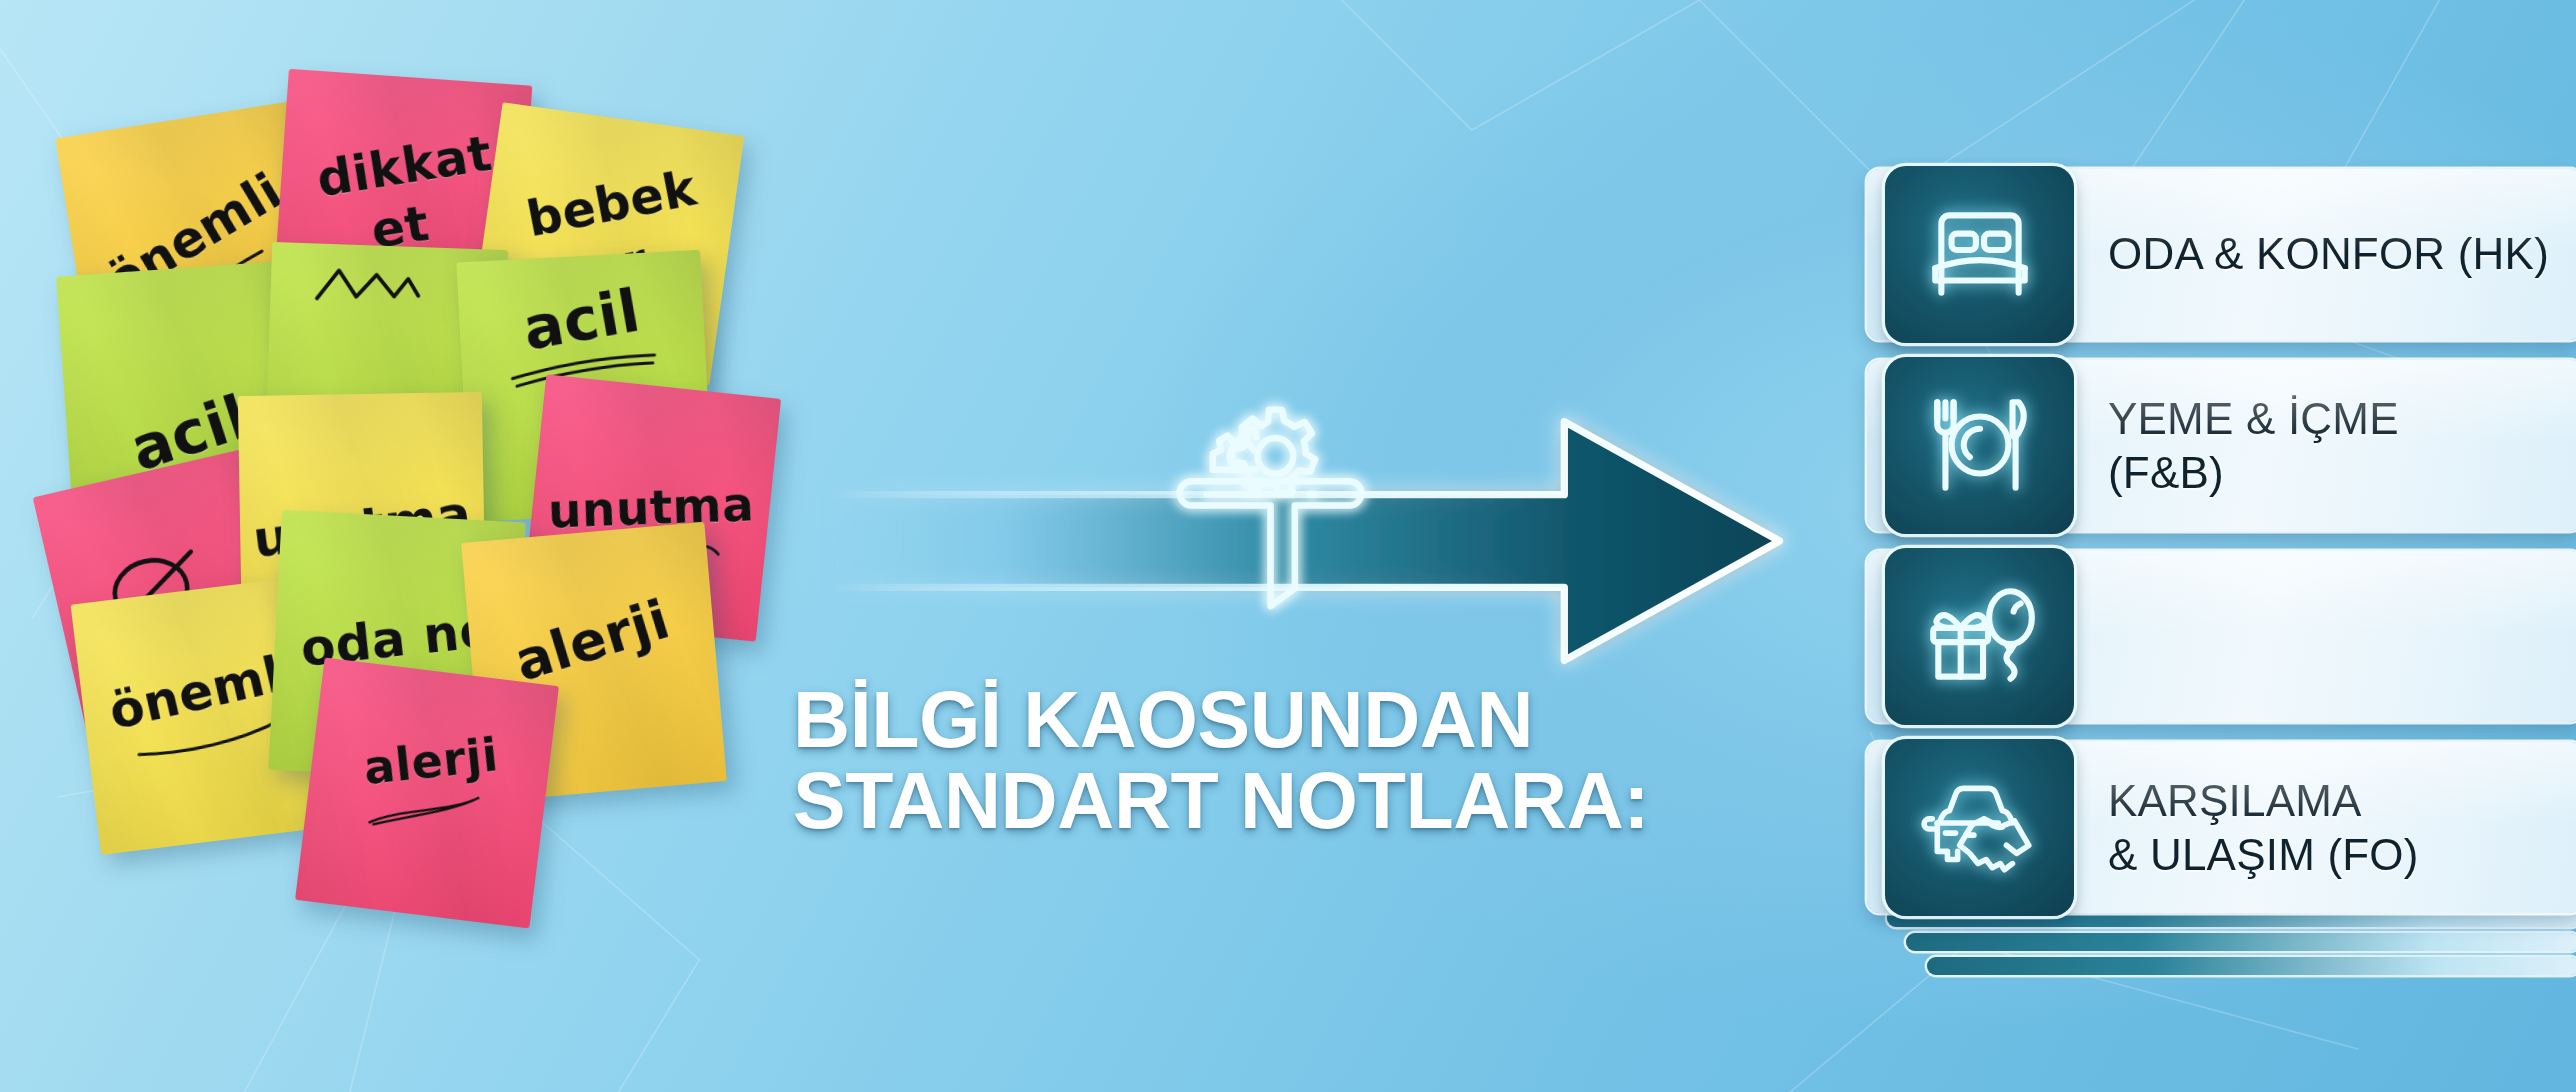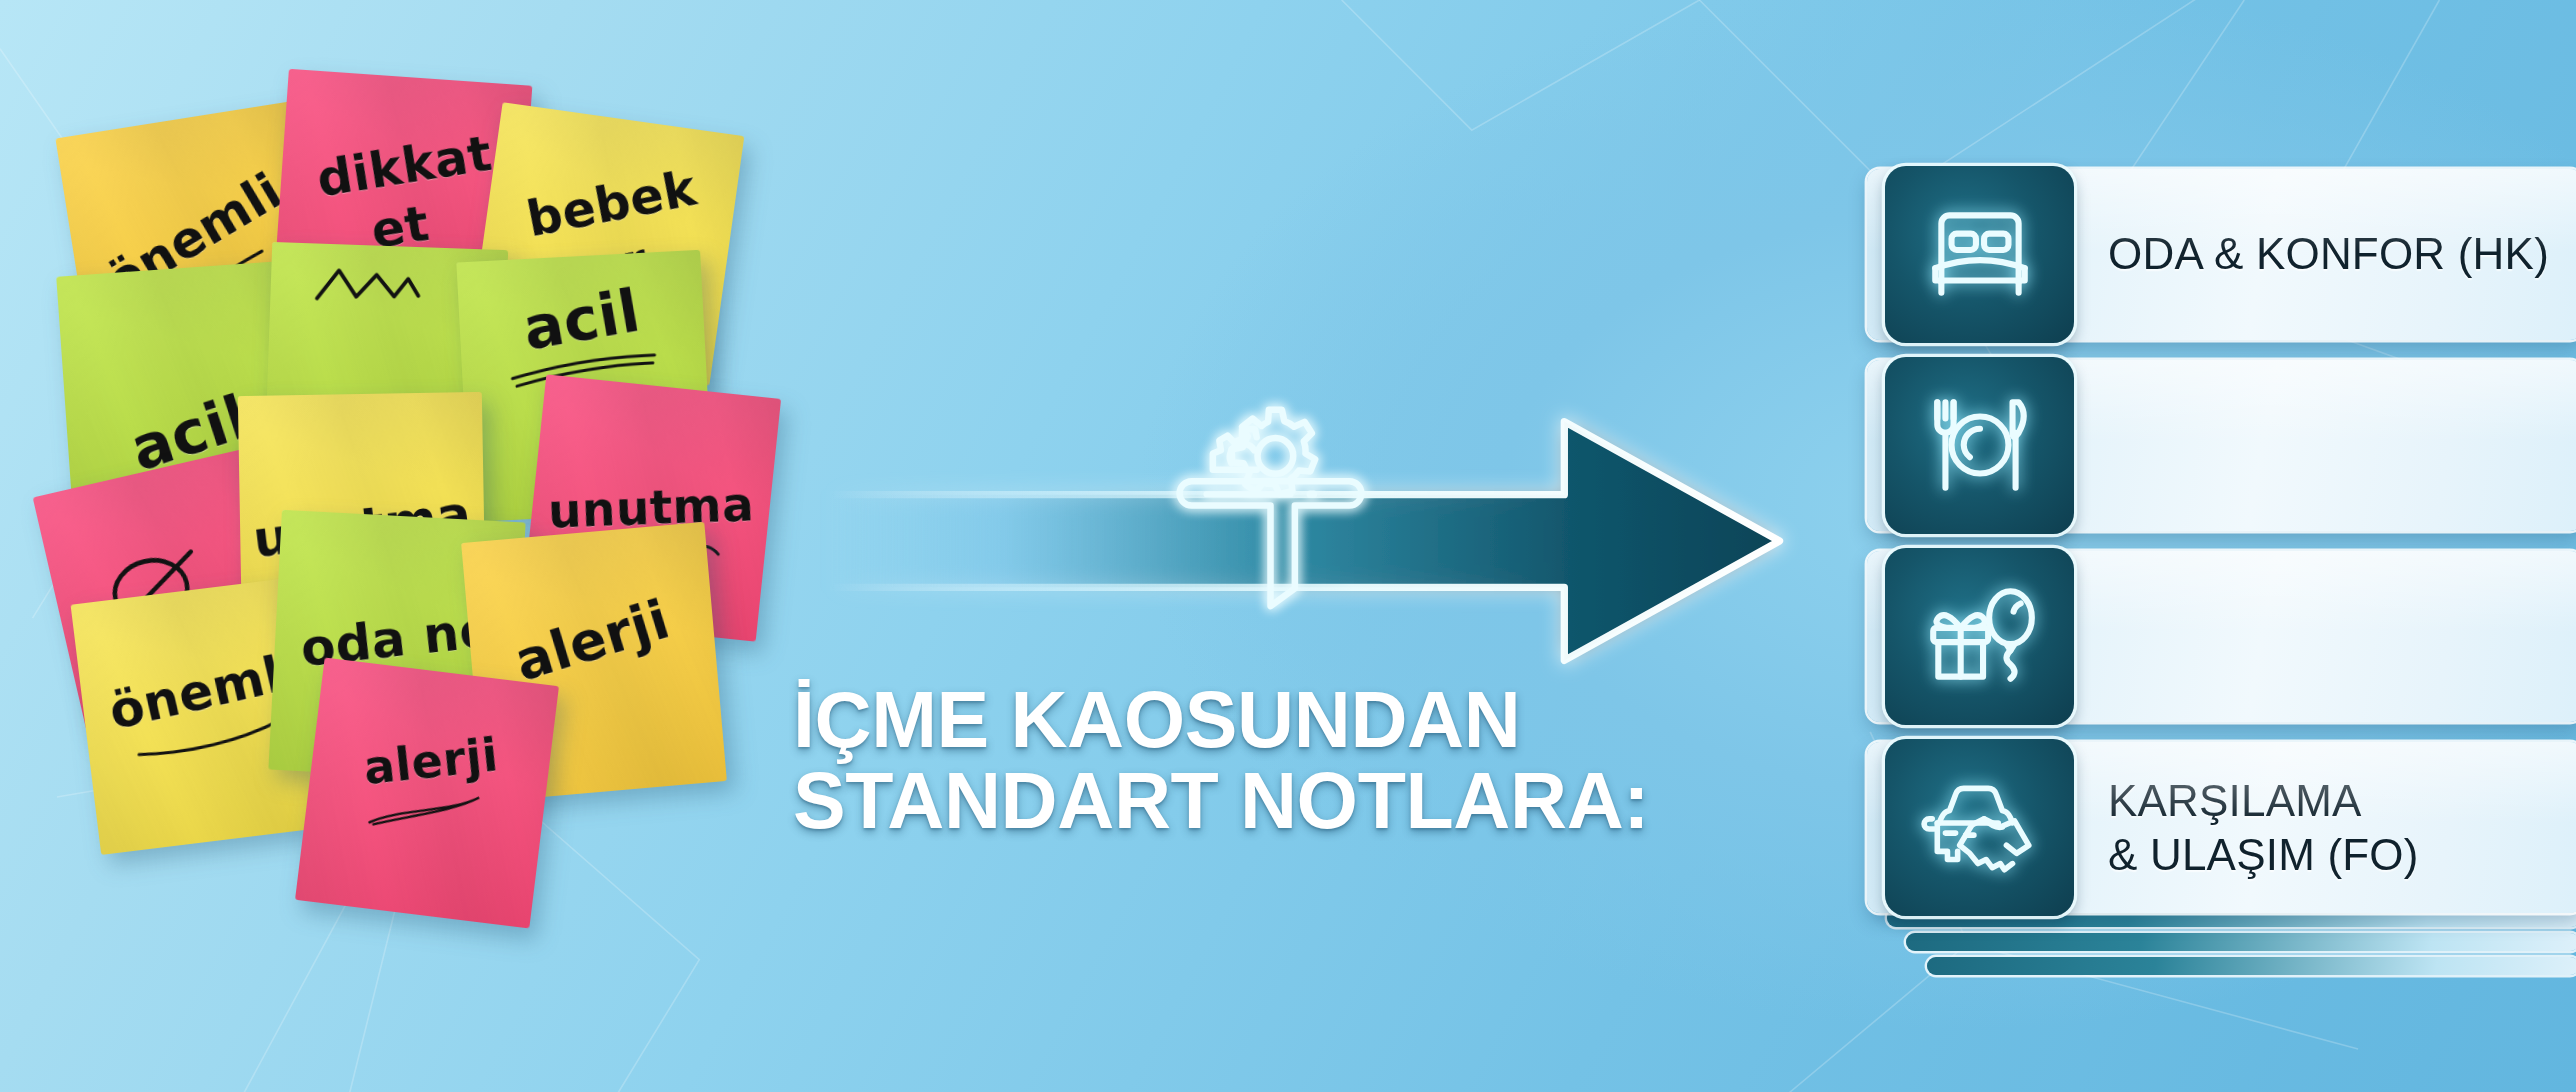--- a/index.html
+++ b/index.html
@@ -339,21 +339,21 @@
 
         <path d="M28 118 L222 118 A12 12 0 0 1 222 148 L155 148 L155 250 L125 272 L125 148
                  L28 148 A12 12 0 0 1 28 118 Z"></path>
         <path d="M46 134 L150 134" stroke-width="7"></path>
         <path d="M174 134 L178 134" stroke-width="9"></path>
       </g>
     </svg>
   </div>
 
   <div class="headline">
-    <div>İÇME KAOSUNDAN</div>
+    <div>BİLGİ KAOSUNDAN</div>
     <div>STANDART NOTLARA:</div>
   </div>
 
   <div class="cards">
 
     <div class="ghost gh1"></div>
     <div class="ghost gh2"></div>
     <div class="ghost gh3"></div>
 
     <div class="card c1">
@@ -376,20 +376,24 @@
       <div class="tile">
         <svg viewBox="0 0 120 120" fill="none" stroke="#eafcff" stroke-width="6" stroke-linecap="round" stroke-linejoin="round">
           <path d="M18 18 V40 a8 8 0 0 0 8 8 h0 a8 8 0 0 0 8 -8 V18"></path>
           <path d="M26 48 V102"></path>
           <path d="M18 18 V34 M26 18 V34 M34 18 V34"></path>
           <circle cx="60" cy="60" r="28"></circle>
           <path d="M60 44 a16 16 0 0 0 -16 16 a16 16 0 0 0 6 12"></path>
           <path d="M98 18 q10 12 0 30 q-6 8 -6 0 V18 Z"></path>
           <path d="M95 48 V102"></path>
         </svg>
+      </div>
+      <div class="label">
+        <span>YEME &amp; İÇME</span>
+        <span>(F&amp;B)</span>
       </div>
     </div>
 
     <div class="card c3">
       <div class="tile">
         <svg viewBox="0 0 120 120" fill="none" stroke="#eafcff" stroke-width="6" stroke-linecap="round" stroke-linejoin="round">
           <rect x="14" y="52" width="54" height="14" rx="3"></rect>
           <path d="M19 66 V100 h44 V66"></path>
           <path d="M41 52 V100"></path>
           <path d="M41 52 q-14 -18 -22 -10 q-6 7 8 10"></path>

